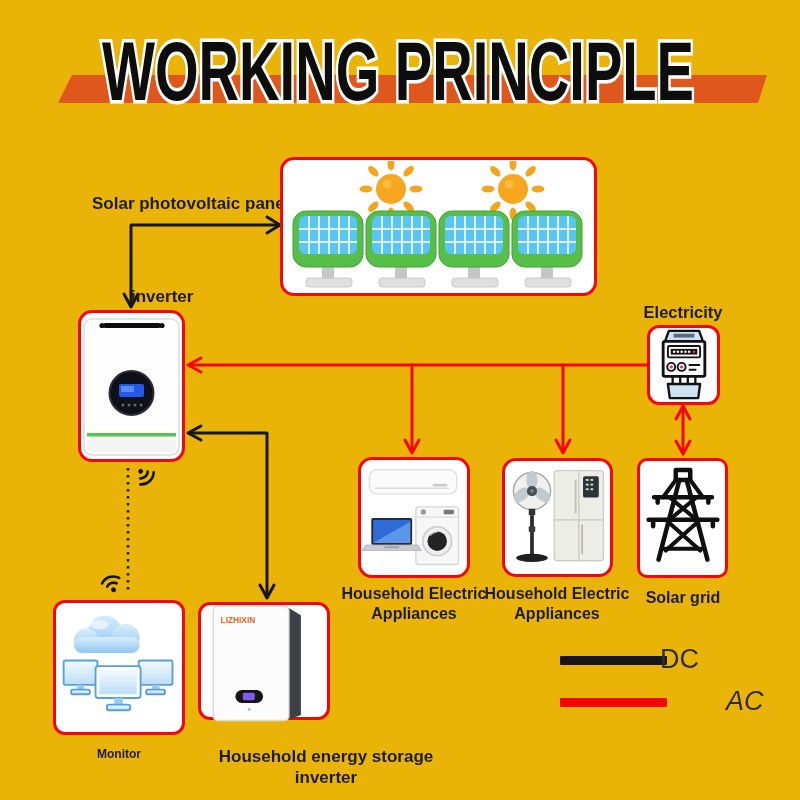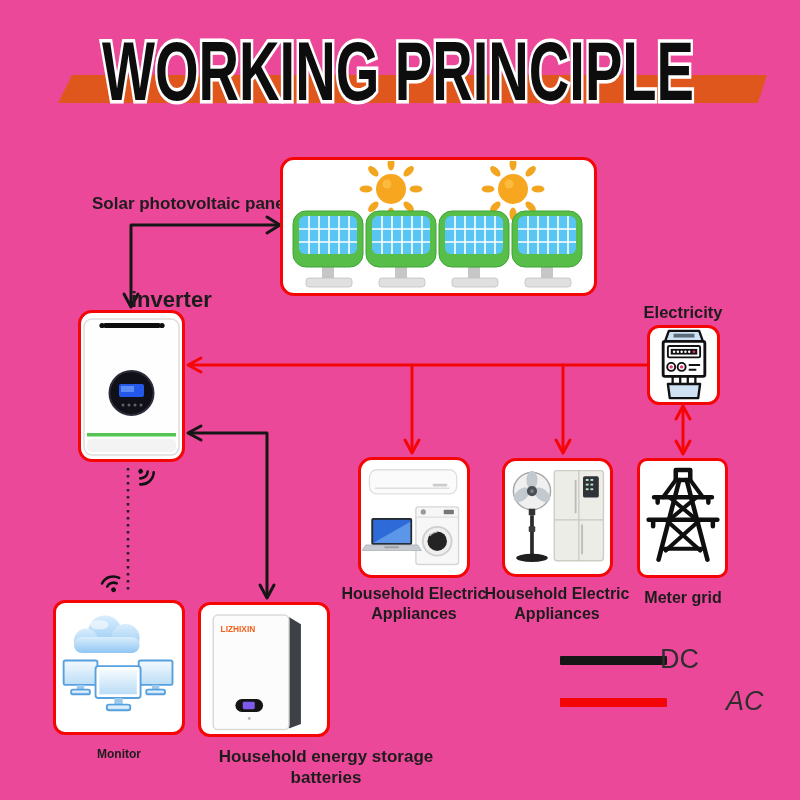--- a/index.html
+++ b/index.html
@@ -1,16 +1,16 @@
 <!DOCTYPE html>
 <html><head>
 <meta charset="utf-8">
 <style>
   html,body{margin:0;padding:0;background:#fff;}
-  .stage{position:relative;width:800px;height:800px;background:#ec4899;overflow:hidden;
+  .stage{position:relative;width:800px;height:800px;background:#eab308;overflow:hidden;
          font-family:"Liberation Sans",sans-serif;color:#1c1c1c;}
   .banner-shape{position:absolute;left:58px;top:75px;width:709px;height:28px;
     background:#E0571E;clip-path:polygon(14px 0,709px 0,700px 100%,0 100%);}
   .banner-svg{position:absolute;left:0;top:24px;width:800px;height:86px;}
   .rbox{position:absolute;border:3px solid #F50606;border-radius:14px;background:#fff;
         display:flex;align-items:center;justify-content:center;box-sizing:border-box;}
   .lbl{position:absolute;font-weight:bold;color:#1c1c1c;}
   .caption{position:absolute;text-align:center;font-weight:bold;font-size:16px;line-height:1.22;color:#1c1c1c;}
   .wires{position:absolute;left:0;top:0;width:800px;height:800px;pointer-events:none;}
   .legend-bar{position:absolute;height:9px;border-radius:1px;}
@@ -133,21 +133,21 @@
           <rect x="29" y="104" width="12" height="14" fill="#C6C6C6"></rect>
             <rect x="13" y="117" width="46" height="9" rx="3" fill="#E0E0E0" stroke="#C2C2C2" stroke-width="0.8"></rect>
           <rect x="0" y="50" width="70" height="56" rx="13" fill="#57BE49" stroke="#3FA336" stroke-width="1"></rect>
           <rect x="6" y="55" width="58" height="38" rx="6" fill="#58C5F3"></rect>
           <path d="M6,68 H64 M6,81 H64 M16,55 V93 M26,55 V93 M36,55 V93 M46,55 V93 M56,55 V93" stroke="#fff" stroke-width="1.6"></path>
         </g>
       </g>
     </svg>
   </div>
 
-  <div class="lbl" style="left:131px;top:287px;font-size:22px;">inverter</div>
+  <div class="lbl" style="left:131px;top:287px;font-size:17px;">inverter</div>
   <div class="rbox" style="left:78px;top:310px;width:107px;height:152px;">
     <svg width="101" height="146" viewBox="0 0 101 146">
       <rect x="3" y="6" width="95" height="136" rx="8" fill="#FEFEFE" stroke="#DCDCDC" stroke-width="1.5"></rect>
       <circle cx="21" cy="12.5" r="2.6" fill="#0e0e0e"></circle>
         <circle cx="81" cy="12.5" r="2.6" fill="#0e0e0e"></circle>
       <rect x="22" y="10" width="58" height="5" rx="2.5" fill="#0e0e0e"></rect>
       <circle cx="50.5" cy="80" r="22" fill="#101018"></circle>
       <circle cx="50.5" cy="80" r="22" fill="none" stroke="#2c2c3a" stroke-width="2"></circle>
       <rect x="38" y="71" width="25" height="13" rx="2" fill="#2458E8"></rect>
       <rect x="40" y="73" width="13" height="6" fill="#5B8BF5"></rect>
@@ -256,21 +256,21 @@
       <rect x="34" y="3" width="16" height="11" stroke-width="5"></rect>
       <path d="M38,14 L15,102 M46,14 L69,102" stroke-width="5"></path>
       <path d="M34,14 L20,33 M50,14 L64,33" stroke-width="4.5"></path>
       <path d="M10,33 H74 M14,33 v6 M70,33 v6" stroke-width="5"></path>
       <path d="M27,33 L57,58 M57,33 L27,58" stroke-width="4.5"></path>
       <path d="M4,58 H80 M9,58 v7 M75,58 v7" stroke-width="5"></path>
       <path d="M23,58 L61,92 M61,58 L23,92" stroke-width="4.5"></path>
       <path d="M19,90 H65" stroke-width="4.5"></path>
     </svg>
   </div>
-  <div class="caption" style="left:633px;top:588px;width:100px;">Meter grid</div>
+  <div class="caption" style="left:633px;top:588px;width:100px;">Solar grid</div>
 
   <div class="rbox" style="left:53px;top:600px;width:132px;height:135px;border-radius:12px;">
     <svg width="122" height="124" viewBox="0 0 130 132">
       <defs>
         <linearGradient id="cg" x1="0" y1="0" x2="0" y2="1">
           <stop offset="0" stop-color="#D9EDFC"></stop>
             <stop offset="1" stop-color="#8FC6F2"></stop>
         </linearGradient>
         <linearGradient id="mg" x1="0" y1="0" x2="0" y2="1">
           <stop offset="0" stop-color="#F4FAFF"></stop>
@@ -299,30 +299,30 @@
           <rect x="0" y="0" width="48" height="34" rx="3" fill="#fff"></rect>
           <rect x="4" y="4" width="40" height="26" fill="url(#mg)" stroke="none"></rect>
           <rect x="20" y="34" width="9" height="7" fill="#9CC9EE" stroke="none"></rect>
           <rect x="12" y="41" width="25" height="6" rx="2.5"></rect>
         </g>
       </g>
     </svg>
   </div>
   <div class="caption" style="left:53px;top:747px;width:132px;font-size:12px;">Monitor</div>
 
-  <div class="rbox" style="left:198px;top:602px;width:132px;height:135px;border-radius:12px;">
+  <div class="rbox" style="left:198px;top:602px;width:132px;height:118px;border-radius:12px;">
     <svg width="120" height="126" viewBox="0 0 130 135">
       <polygon points="92,10 105,18 105,126 92,131" fill="#3D4045"></polygon>
       <rect x="10" y="8" width="82" height="124" rx="5" fill="#FCFCFC" stroke="#D9D9D9" stroke-width="1.6"></rect>
       <text x="18" y="26" font-family="Liberation Sans, sans-serif" font-size="9" font-weight="bold" fill="#F2611A">LIZHIXIN</text>
       <rect x="34" y="99" width="30" height="14" rx="7" fill="#141414"></rect>
       <rect x="42" y="102" width="13" height="8" rx="1.5" fill="#7E5BEA"></rect>
       <circle cx="49" cy="120" r="1.6" fill="#BBB"></circle>
     </svg>
   </div>
-  <div class="caption" style="left:195px;top:747px;width:262px;font-size:17px;">Household energy storage batteries</div>
+  <div class="caption" style="left:195px;top:747px;width:262px;font-size:17px;">Household energy storage inverter</div>
 
   <div class="legend-bar" style="left:560px;top:656px;width:107px;background:#161616;"></div>
   <div class="legend-text" style="left:660px;top:644px;">DC</div>
   <div class="legend-bar" style="left:560px;top:698px;width:107px;background:#F50606;"></div>
   <div class="legend-text" style="left:726px;top:686px;font-style:italic;">AC</div>
 
 </div>
 
 </body></html>

